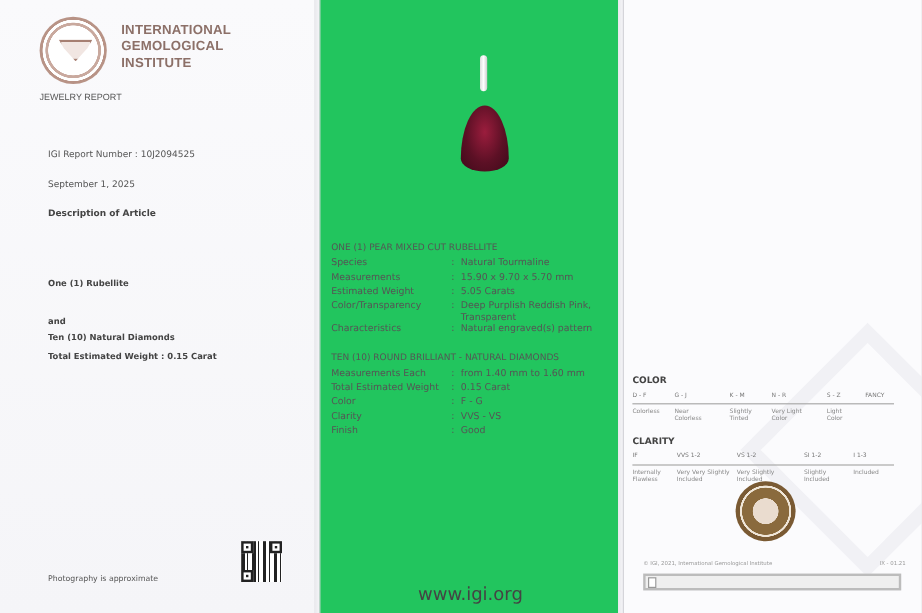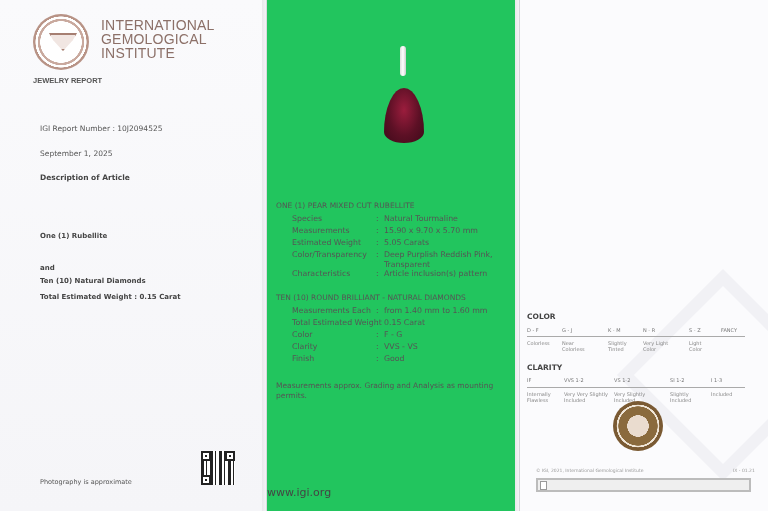--- a/index.html
+++ b/index.html
@@ -11,42 +11,42 @@
   #p2 { left: 266px; width: 250px; background: #22c55e; border-left: 1px solid #d9d9de; }
   #p3 { left: 519px; width: 249px; background: #fbfbfd; border-left: 1px solid #d5d5da; }
   .fold { position: absolute; top: 0; width: 4px; height: 511px; background: linear-gradient(90deg,#e8e8ec,#f4f4f7); }
 
   
   .logo-seal { position: absolute; left: 33px; top: 14px; width: 56px; height: 56px; border-radius: 50%;
     background: radial-gradient(circle,#fff 0 52%,#c9a99e 53% 58%,#fff 59% 64%,#b89386 65% 100%); }
   .logo-seal::after { content:""; position:absolute; left:16px; top:19px; width:24px; height:14px;
     border:2px solid #a67f72; clip-path: polygon(0 0,100% 0,85% 40%,50% 100%,15% 40%); background:#f1e6e2; }
   .logo-text { position: absolute; left: 101px; top: 18px; font-family: "Liberation Sans", sans-serif;
-    font-weight: normal; font-size: 14px; line-height: 14px; color: #8c7068; letter-spacing: 0.2px; }
-  .report-type { position: absolute; left: 33px; top: 76px; font-family: "Liberation Sans", sans-serif; font-weight: bold; font-size: 7.5px; color: #555; }
+    font-weight: bold; font-size: 11px; line-height: 14px; color: #8c7068; letter-spacing: 0.2px; }
+  .report-type { position: absolute; left: 33px; top: 76px; font-family: "Liberation Sans", sans-serif; font-weight: normal; font-size: 7.5px; color: #555; }
   .p1-line { position: absolute; left: 40px; font-size: 7.5px; color: #555; }
   .p1-bold { position: absolute; left: 40px; font-size: 7px; color: #444; font-weight: bold; line-height: 9px; width: 210px; }
   .qr { position: absolute; left: 201px; top: 451px; width: 34px; height: 34px; background:
       repeating-linear-gradient(90deg,#222 0 3px,#fff 3px 5px,#222 5px 6px,#fff 6px 9px),
       #fff; }
   .qr span { position:absolute; width:10px; height:10px; border:2px solid #222; background:#fff; }
   .qr span::after { content:""; position:absolute; left:2px; top:2px; width:2px; height:2px; background:#222; }
 
   
   .pendant { position: absolute; left: 108px; top: 10px; width: 60px; height: 130px; }
   .bail { position:absolute; left:25px; top:36px; width:6px; height:30px; background:linear-gradient(90deg,#ddd,#fff,#ccc); border-radius:3px; }
   .stone { position:absolute; left:9px; top:78px; width:40px; height:55px; background: radial-gradient(ellipse at 50% 60%, #9b1d3d 0%, #5c1025 55%, #3e0a1a 100%);
      border-radius: 50% 50% 50% 50% / 20% 20% 80% 80%; transform: rotate(180deg); }
   .p2-title { position:absolute; left:9px; font-size:7.5px; color:#555; text-transform: uppercase; }
   .row { position:absolute; left:9px; width:236px; font-size:7.8px; color:#555; line-height:10px; }
-  .row .k { position:absolute; left:16px; }
+  .row .k { position:absolute; left:0; }
   .row .v { position:absolute; left:108px; width:128px; }
   .row .v::before { content:": "; position:absolute; left:-8px; }
   .note { position:absolute; left:9px; top:381px; width:230px; font-size:7.5px; line-height:10px; color:#555; }
-  .site { position:absolute; left:0; width:250px; top:486px; font-size:11px; color:#444; }
+  .site { position:absolute; left:0; width:250px; top:486px; text-align:center; font-size:15px; color:#444; }
 
   
   .scale-h { position:absolute; left:7px; font-size:7.5px; font-weight:bold; color:#444; }
   .grade { position:absolute; font-size:5px; color:#777; }
   .desc { position:absolute; font-size:5px; color:#888; line-height:6px; }
   .hr { position:absolute; left:7px; width:218px; height:1px; background:#aaa; }
   .seal2 { position:absolute; left:93px; top:401px; width:50px; height:50px; border-radius:50%;
     background: radial-gradient(circle,#eadccf 0 30%,#8a6a3d 31% 55%,#f0e6d8 56% 60%,#7a5a33 61% 100%); }
   .copy { position:absolute; left:16px; top:468px; font-size:4.5px; color:#999; }
   .rev { position:absolute; left:213px; top:468px; font-size:4.5px; color:#999; }
@@ -98,21 +98,21 @@
   <div class="row" style="top:238px">
       <span class="k">Estimated Weight</span>
       <span class="v">5.05 Carats</span>
     </div>
   <div class="row" style="top:250px">
       <span class="k">Color/Transparency</span>
       <span class="v">Deep Purplish Reddish Pink, Transparent</span>
     </div>
   <div class="row" style="top:269px">
       <span class="k">Characteristics</span>
-      <span class="v">Article inclusion(s) pattern</span>
+      <span class="v">Natural engraved(s) pattern</span>
     </div>
 
   <div class="p2-title" style="top:293px">TEN (10) ROUND BRILLIANT - NATURAL DIAMONDS</div>
   <div class="row" style="top:306px">
       <span class="k">Measurements Each</span>
       <span class="v">from 1.40 mm to 1.60 mm</span>
     </div>
   <div class="row" style="top:318px">
       <span class="k">Total Estimated Weight</span>
       <span class="v">0.15 Carat</span>
@@ -123,21 +123,20 @@
     </div>
   <div class="row" style="top:342px">
       <span class="k">Clarity</span>
       <span class="v">VVS - VS</span>
     </div>
   <div class="row" style="top:354px">
       <span class="k">Finish</span>
       <span class="v">Good</span>
     </div>
 
-  <div class="note">Measurements approx. Grading and Analysis as mounting permits.</div>
   <div class="site">www.igi.org</div>
 </div>
 <div class="fold" style="left:515px"></div>
 
 <div class="panel" id="p3">
   <div class="watermark"></div>
 
   <div class="scale-h" style="top:312px">COLOR</div>
   <div class="grade" style="left:7px;top:327px">D - F</div>
   <div class="grade" style="left:42px;top:327px">G - J</div>

